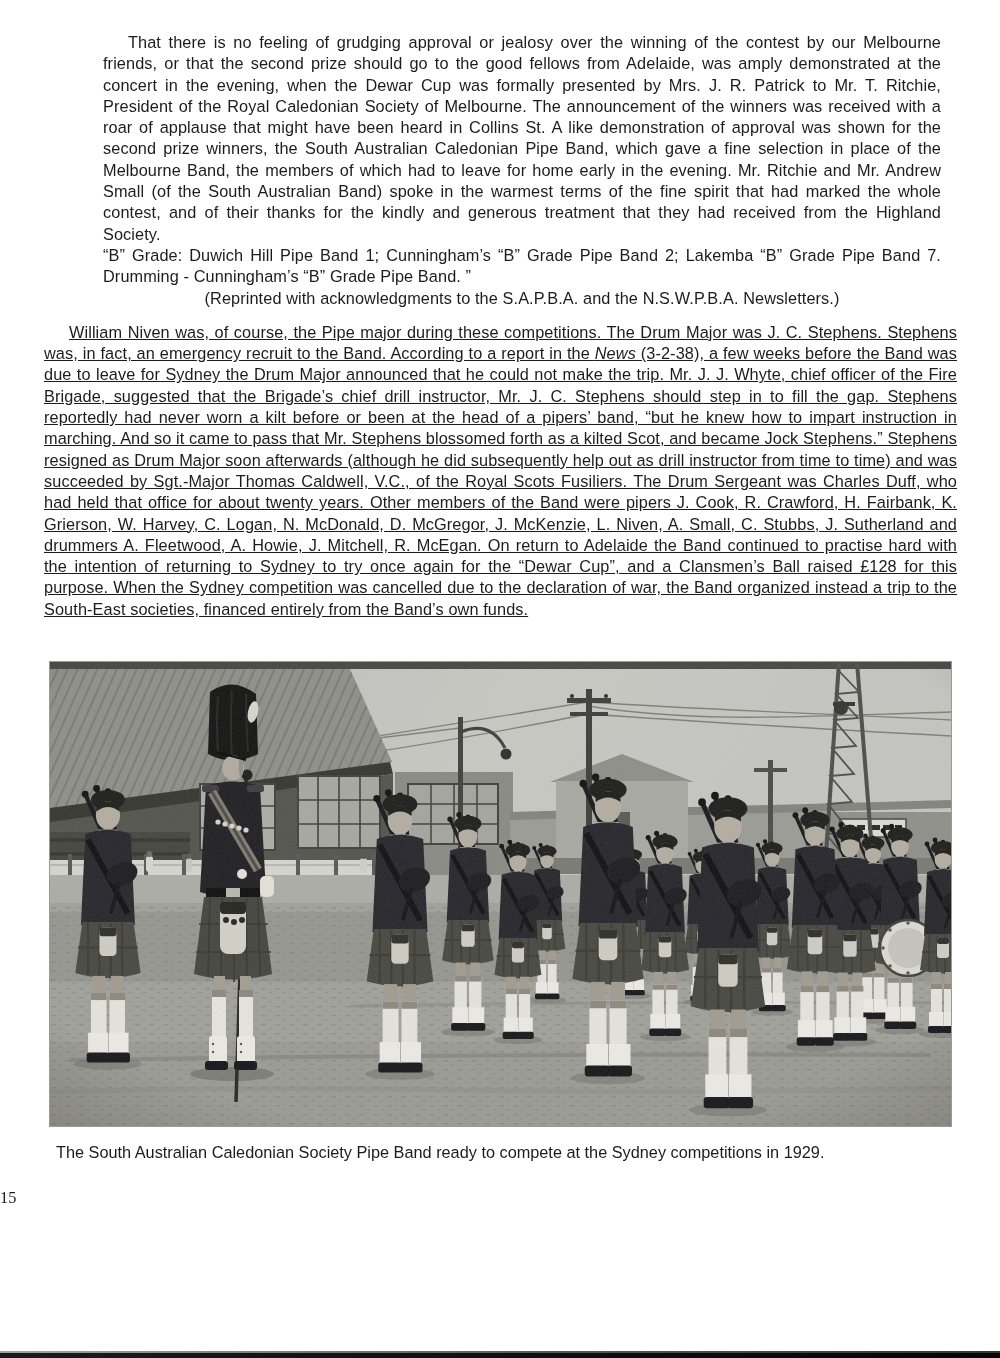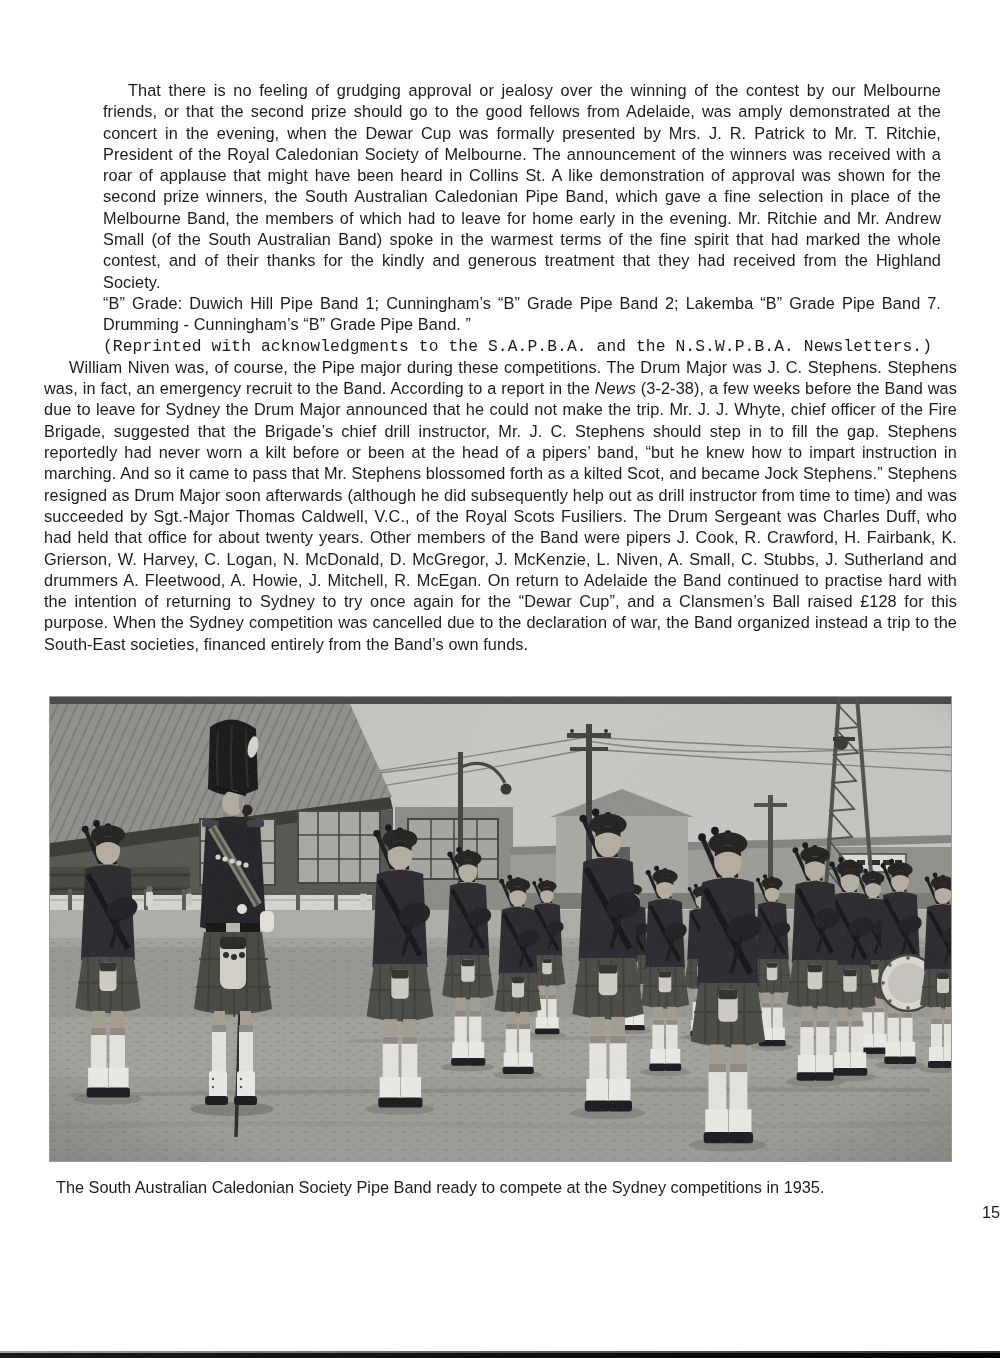--- a/index.html
+++ b/index.html
@@ -4,48 +4,48 @@
 <style>
   html,body{margin:0;padding:0;}
   body{
     width:1000px;height:1358px;
     background:#ffffff;
     font-family:"Liberation Sans", sans-serif;
     color:#1c1c1c;
     position:relative;
     overflow:hidden;
   }
-  .content{padding-top:80px;}
+  .content{padding-top:32px;}
   .para{
     margin:0;
     font-size:16.3px;
     line-height:21.3px;
     text-align:justify;
     letter-spacing:0.1px;
   }
   .indent{text-indent:25px;}
   .block1{margin-left:103px;width:838px;}
-  .block3{margin-left:44px;width:913px;}
-  .credit{text-align:left;font-family:Liberation Mono, monospace;}
+  .block3{margin-left:44px;width:913px;margin-top:13px;text-decoration:underline;}
+  .credit{text-align:center;}
   .photo-wrap{
     margin:42px 0 0 50px;
     width:901px;height:464px;
     box-shadow:0 0 0 1px #9a9a94;
     background:#c6c6c1;
   }
   .photo-wrap svg{display:block;}
   .caption{
     margin:16px 0 0 56px;
     font-size:16.3px;line-height:21px;
     text-align:left;
   }
   .pagenum{
-    margin-top:4px;
-    text-align:right;
-    font-size:16.3px;line-height:21px;
+    margin-top:24px;
+    text-align:left;
+    font-size:16.3px;line-height:21px;font-family:Liberation Serif, serif;
   }
   .scan-bar{
     position:absolute;left:0;bottom:0;
     width:1000px;height:7px;
     background:linear-gradient(to right,#1a1a1a,#050505);
   }
   .scan-bar::before{
     content:"";display:block;height:2px;width:100%;
     background:linear-gradient(to right,#ffffff 0%,#8a8a8a 55%,#555 100%);
     opacity:.6;
@@ -312,19 +312,19 @@
           <circle cx="191" cy="390" r="1.2" fill="#55534d"></circle>
         <rect x="155" y="399" width="23" height="9" rx="3" fill="#141418"></rect>
         <rect x="184" y="399" width="23" height="9" rx="3" fill="#141418"></rect>
       </g>
 
       <rect x="0" y="0" width="901" height="464" filter="url(#grain)" opacity="0.5"></rect>
       <rect x="0" y="0" width="901" height="464" fill="url(#vg)"></rect>
     </svg>
   </figure>
 
-  <figcaption class="caption">The South Australian Caledonian Society Pipe Band ready to compete at the Sydney competitions in 1935.</figcaption>
+  <figcaption class="caption">The South Australian Caledonian Society Pipe Band ready to compete at the Sydney competitions in 1929.</figcaption>
 
   <div class="pagenum">15</div>
 
 </div>
 
 <div class="scan-bar"></div>
 
 </body></html>

